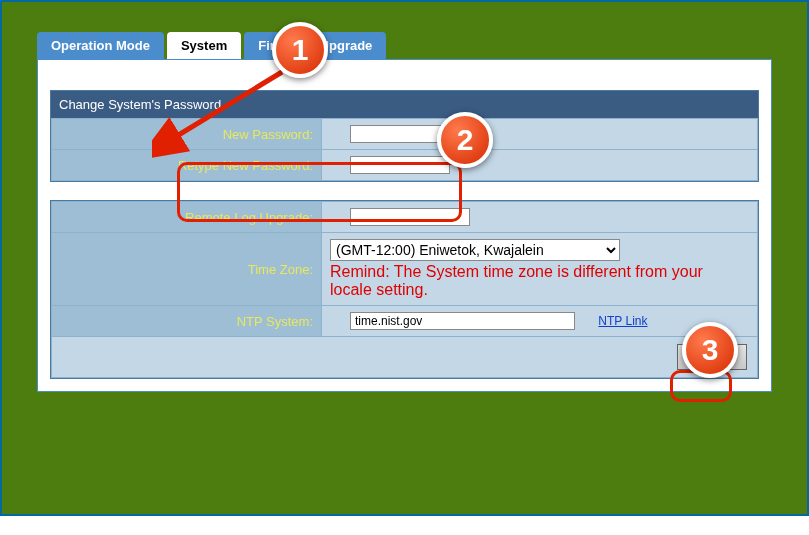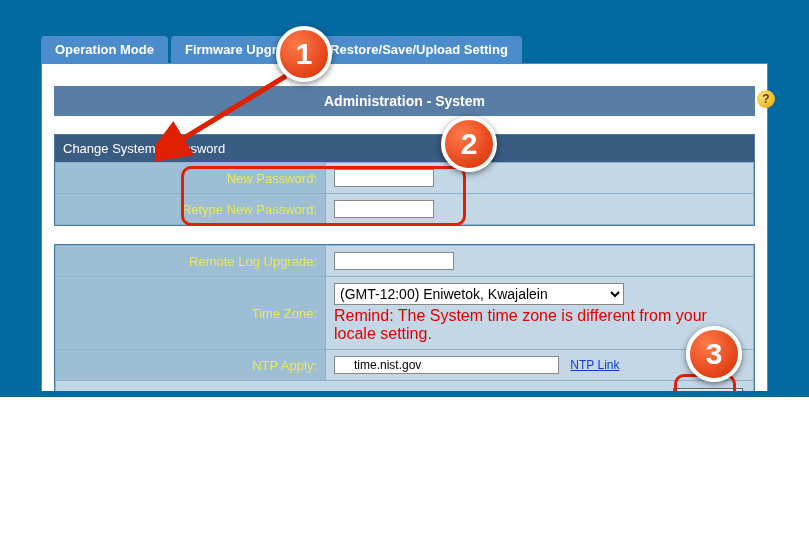--- a/index.html
+++ b/index.html
@@ -4,23 +4,23 @@
 <style>
   * { box-sizing: border-box; }
   body {
     margin: 0;
     background: #fff;
     font-family: Arial, sans-serif;
     font-size: 12px;
   }
   .outer {
     width: 809px;
-    height: 397px;
-    border: 6px solid #0369a1;
-    background: #0369a1;
+    height: 516px;
+    border: 2px solid #0369a1;
+    background: #4d7c0f;
     position: relative;
     overflow: hidden;
   }
   .pad {
     padding: 30px 35px;
   }
   .tabs {
     display: flex;
     gap: 3px;
     position: relative;
@@ -89,38 +89,39 @@
   }
   table.form td.label {
     background: #9ebed6;
     text-align: right;
     width: 270px;
     color: #e8e85a;
     font-size: 13px;
   }
   input[type="text"], input[type="password"] {
     border: 1px solid #888;
-    padding: 2px 19px;
+    padding: 2px 4px;
     font-size: 12px;
     height: 18px;
+    margin-left: 20px;
   }
   select {
     border: 1px solid #888;
     font-size: 14px;
     background: #fff;
     padding: 1px;
   }
   .remind {
     color: #e00000;
     font-size: 16px;
     margin-top: 2px;
   }
   a.link {
     color: #1040cc;
-    margin-left: 8px;
+    margin-left: 20px;
   }
   .apply-row {
     text-align: right;
     padding: 7px 10px !important;
   }
   .apply-btn {
     background: linear-gradient(#e8e8e8,#c8c8c8);
     border: 1px solid #666;
     padding: 3px 14px;
     font-size: 16px;
@@ -157,30 +158,26 @@
   }
 </style>
 </head>
 <body>
 
 <div class="outer">
   <div class="pad">
 
     <div class="tabs">
       <div class="tab">Operation Mode</div>
+      <div class="tab active">System</div>
       <div class="tab">Firmware Upgrade</div>
-      <div class="tab">Restore/Save/Upload Setting</div>
     </div>
 
     <div class="panel">
 
-      <div class="page-title">
-        <span>Administration - System</span>
-        <span class="help-icon">?</span>
-      </div>
 
       <div class="section">
         <div class="section-header">Change System's Password</div>
         <table class="form">
           <tbody>
               <tr>
             <td class="label">New Password:</td>
             <td>
               <input type="password" style="width: 100px;" value="">
             </td>
@@ -207,21 +204,21 @@
           <tr>
             <td class="label">Time Zone:</td>
             <td>
               <select style="width:290px">
                 <option>(GMT-12:00) Eniwetok, Kwajalein</option>
               </select>
               <div class="remind">Remind: The System time zone is different from your locale setting.</div>
             </td>
           </tr>
           <tr>
-            <td class="label">NTP Apply:</td>
+            <td class="label">NTP System:</td>
             <td>
               <input type="text" style="width: 225px;" value="time.nist.gov">
               <a href="#" class="link">NTP Link</a>
             </td>
           </tr>
           <tr>
             <td colspan="2" class="apply-row">
               <button class="apply-btn">Apply</button>
             </td>
           </tr>

